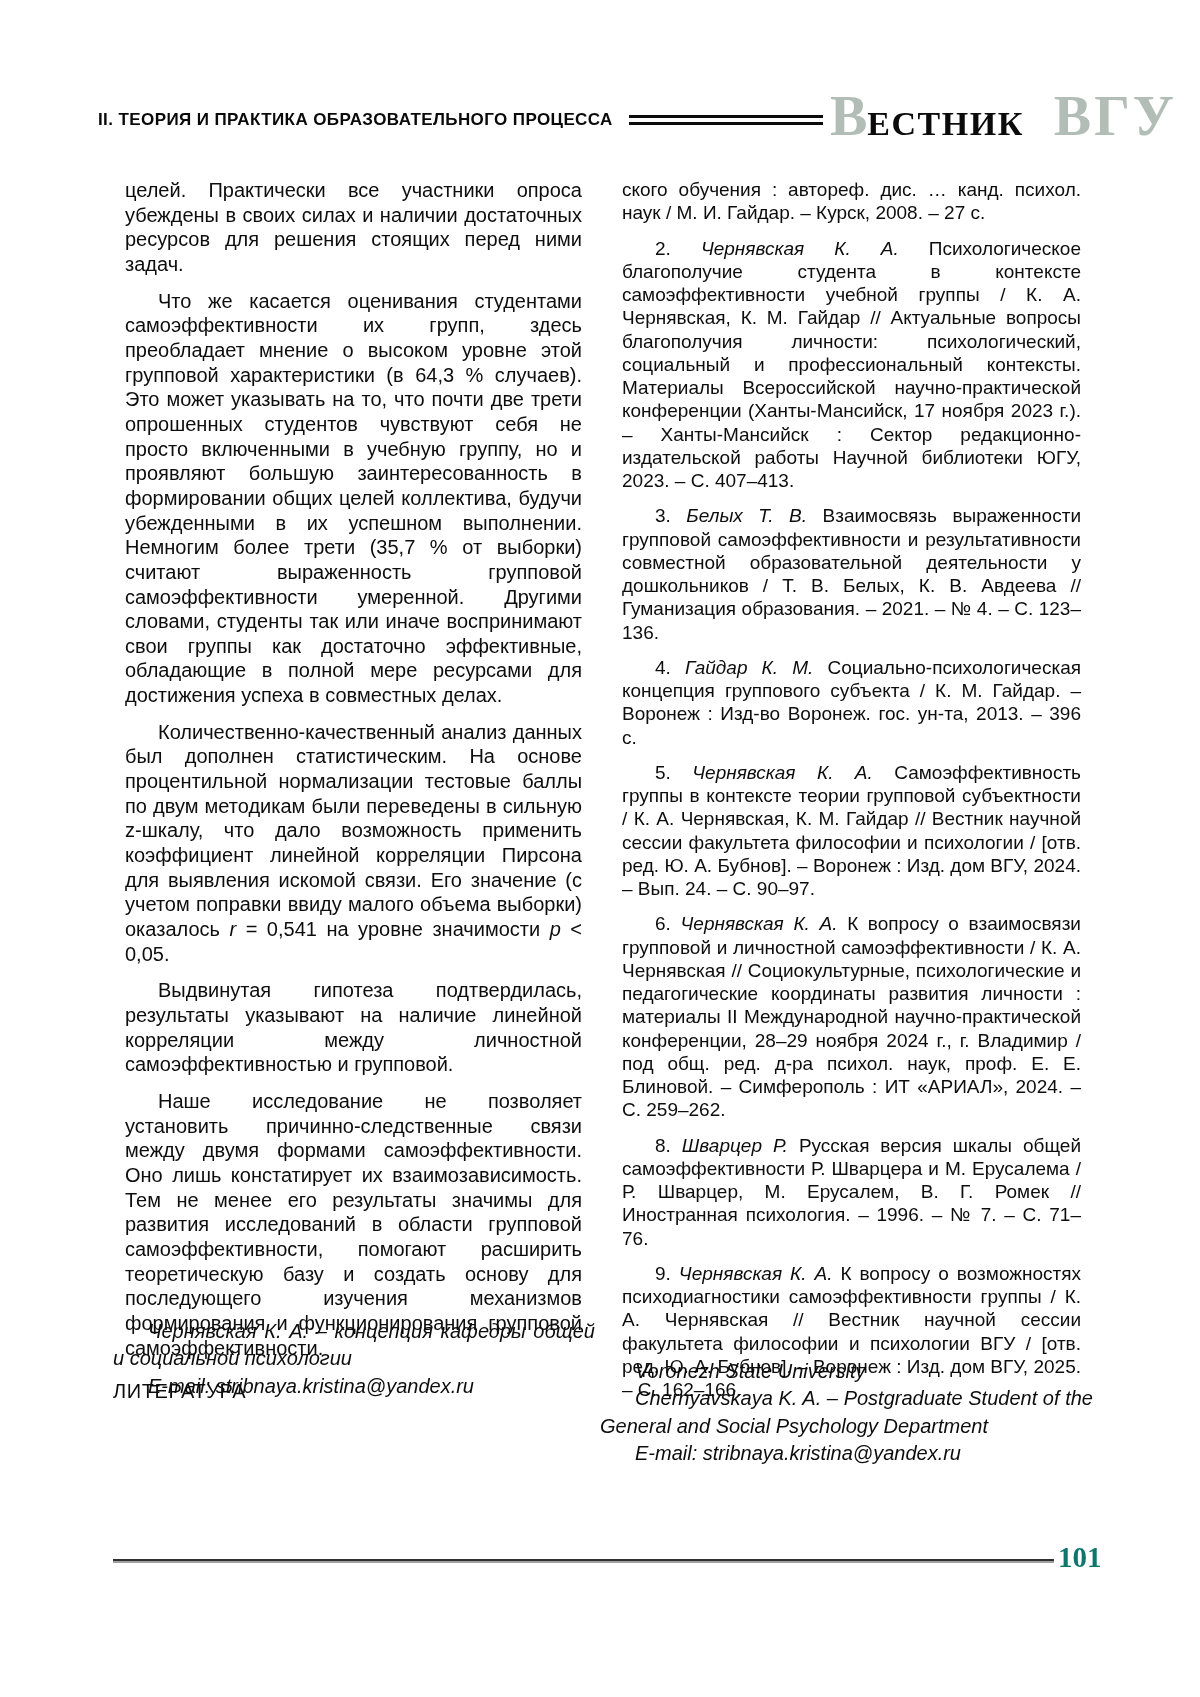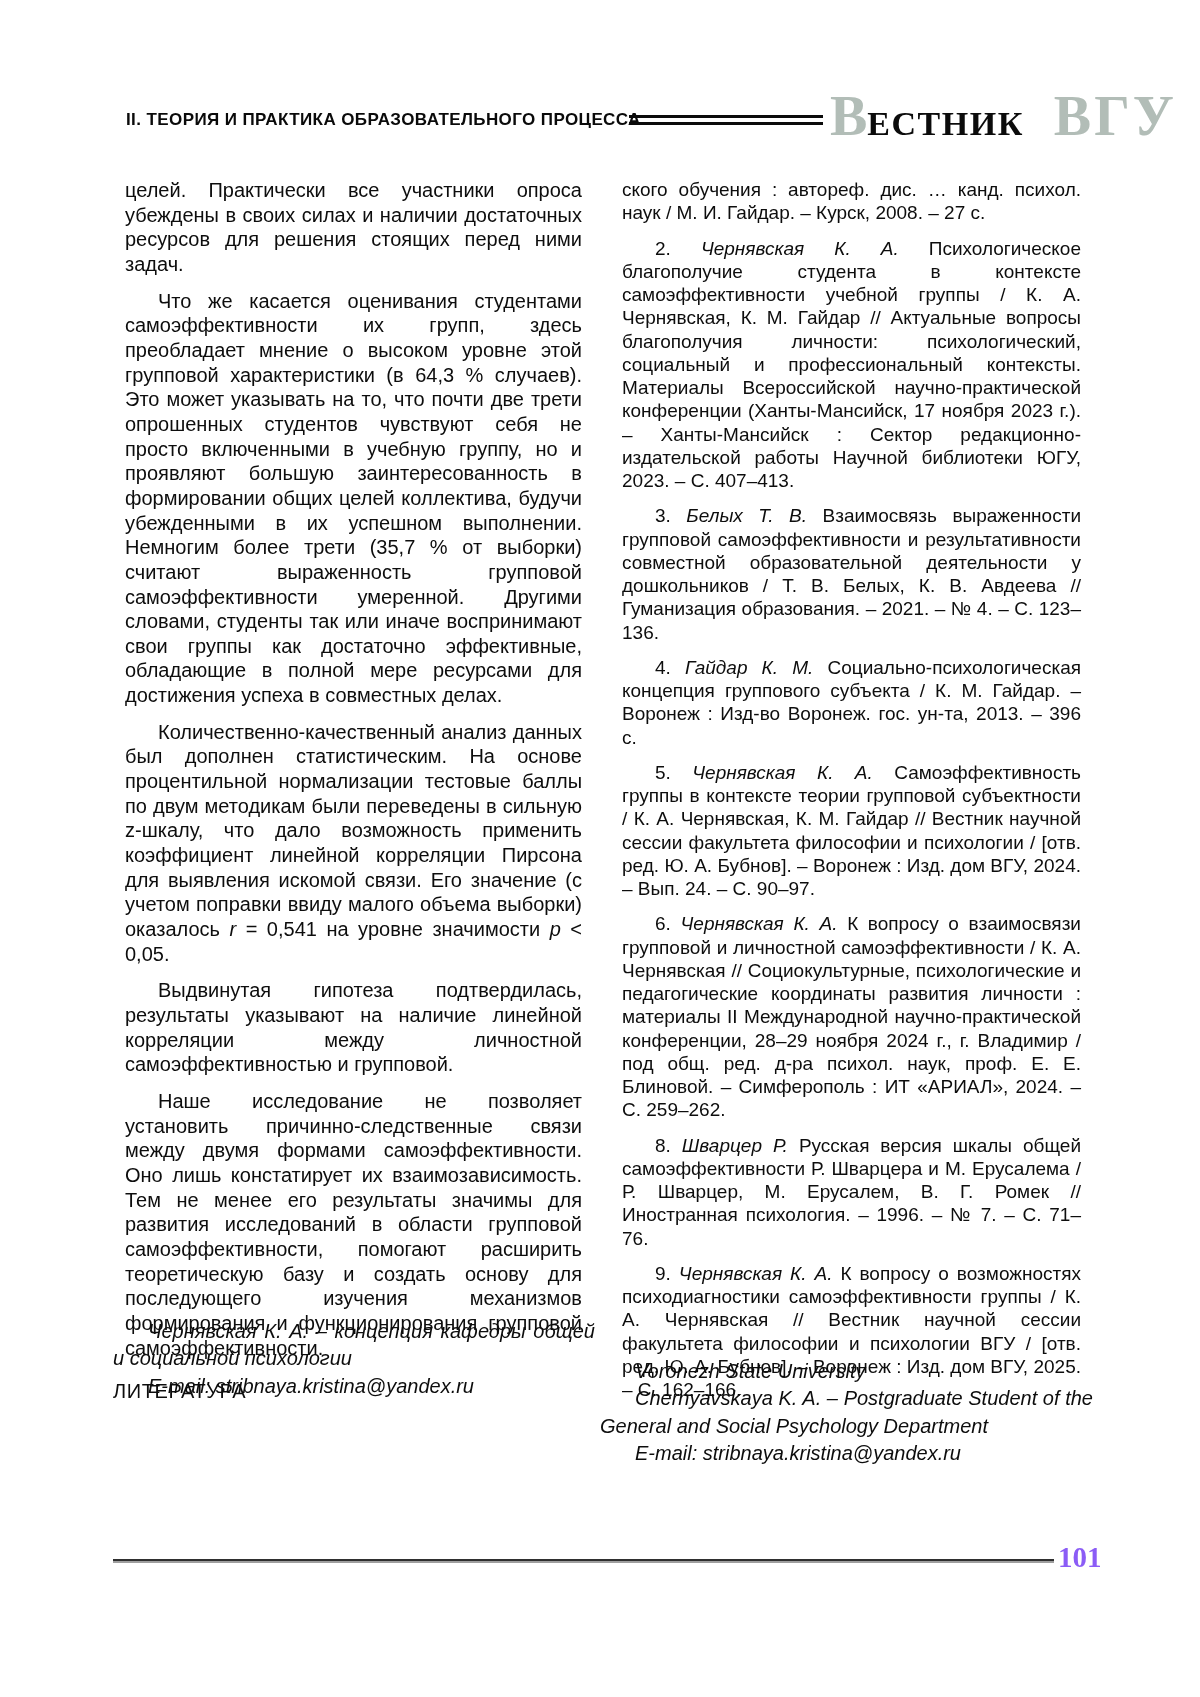--- a/index.html
+++ b/index.html
@@ -6,21 +6,21 @@
   .page{
     position:relative;
     width:1200px;height:1697px;
     background:#ffffff;
     font-family:"Liberation Sans", sans-serif;
     color:#0d0d0d;
     overflow:hidden;
   }
   
   .section-title{
-    position:absolute;left:126px;top:110px;
+    position:absolute;left:98px;top:110px;
     font-size:17px;font-weight:bold;letter-spacing:0.4px;
     white-space:nowrap;color:#0a0a0a;
   }
   .header-rule{
     position:absolute;left:629px;top:115px;width:194px;height:4px;
     border-top:3px solid #0a0a0a;border-bottom:3px solid #0a0a0a;
   }
   .logo{
     position:absolute;left:830px;top:88px;
     display:flex;align-items:baseline;
@@ -51,21 +51,21 @@
   .footnote-en{left:600px;width:493px;margin-top:40px;}
   .footnote p{margin:0;text-indent:35px;}
   
   .footer-rule{
     position:absolute;left:113px;top:1559px;width:941px;height:2px;
     background:#2f2f2f;border-bottom:2px solid #9f9f9f;
   }
   .page-number{
     position:absolute;left:1058px;top:1541px;
     font-family:"Liberation Serif", serif;font-weight:bold;font-size:29px;
-    color:#8b5cf6;
+    color:#0f766e;
   }
 </style>
 </head>
 <body>
 
 <div class="page">
 
   <div class="section-title">II. ТЕОРИЯ И ПРАКТИКА ОБРАЗОВАТЕЛЬНОГО ПРОЦЕССА</div>
   <div class="header-rule"></div>
   <div class="logo">

